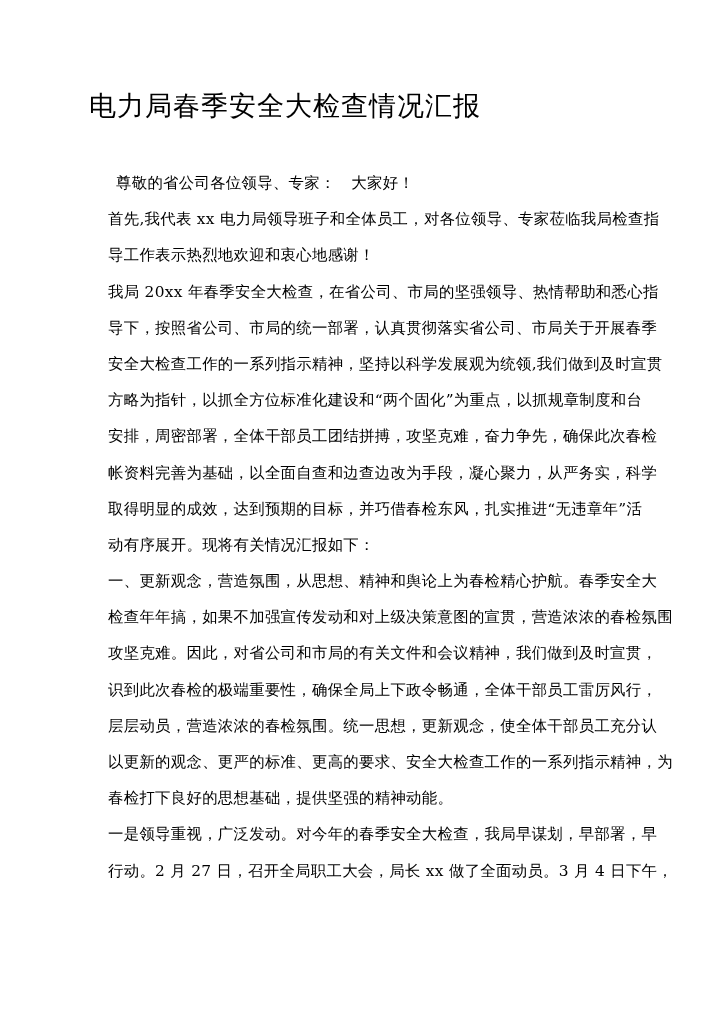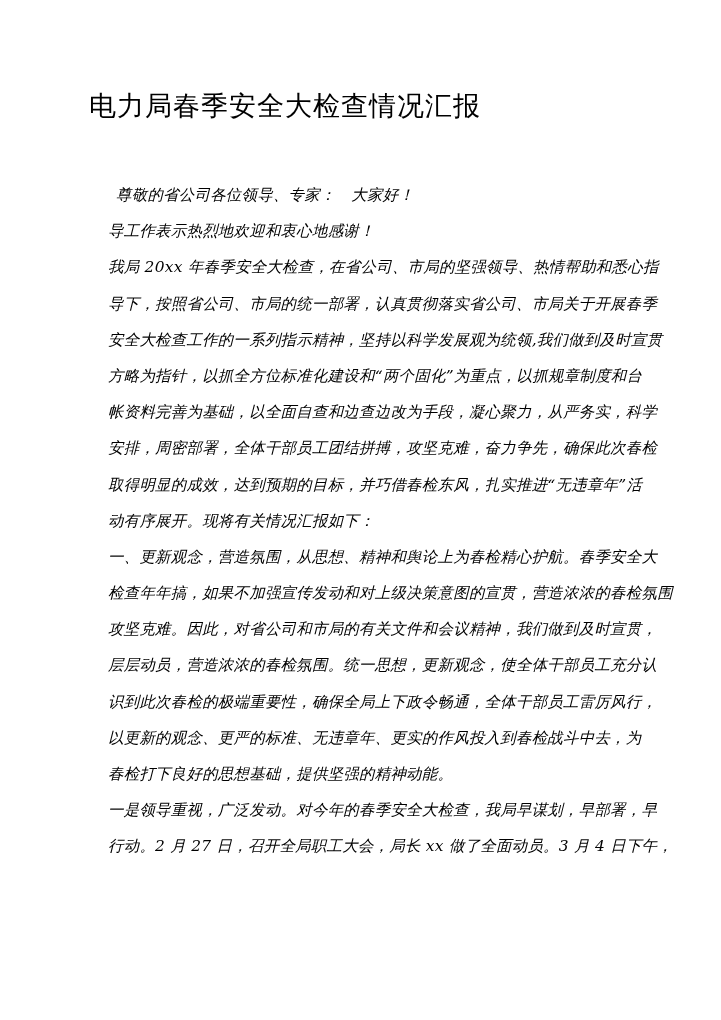--- a/index.html
+++ b/index.html
@@ -31,23 +31,22 @@
       text-align: center;
       font-size: 27px;
       line-height: 40px;
       letter-spacing: 1px;
       font-family: "DejaVu Sans", "Liberation Sans", sans-serif;
       font-weight: normal;
     }
     .body {
       position: absolute;
       left: 108px;
-      top: 177px;
+      top: 165px;
       width: 506px;
-      font-style: italic;
     }
     .line {
       height: 36.2px;
       line-height: 36.2px;
       font-size: 15.4px;
       white-space: nowrap;
       text-align: justify;
       text-align-last: justify;
       letter-spacing: 0.3px;
     }
@@ -62,41 +61,42 @@
 </head>
 <body>
 
 <div class="page">
   <div class="title">电力局春季安全大检查情况汇报</div>
 
   <div class="body">
     <div class="line greet">尊敬的省公司各位领导、专家：　大家好！</div>
 
     <div>
+      <div class="line">首先,我代表 xx 电力局领导班子和全体员工，对各位领导、专家莅临我局检查指</div>
       <div class="line last">导工作表示热烈地欢迎和衷心地感谢！</div>
     </div>
 
     <div>
       <div class="line">我局 20xx 年春季安全大检查，在省公司、市局的坚强领导、热情帮助和悉心指</div>
       <div class="line">导下，按照省公司、市局的统一部署，认真贯彻落实省公司、市局关于开展春季</div>
       <div class="line">安全大检查工作的一系列指示精神，坚持以科学发展观为统领,我们做到及时宣贯</div>
       <div class="line">方略为指针，以抓全方位标准化建设和“两个固化”为重点，以抓规章制度和台</div>
+      <div class="line">安排，周密部署，全体干部员工团结拼搏，攻坚克难，奋力争先，确保此次春检</div>
       <div class="line">帐资料完善为基础，以全面自查和边查边改为手段，凝心聚力，从严务实，科学</div>
-      <div class="line">安排，周密部署，全体干部员工团结拼搏，攻坚克难，奋力争先，确保此次春检</div>
       <div class="line">取得明显的成效，达到预期的目标，并巧借春检东风，扎实推进“无违章年”活</div>
       <div class="line last">动有序展开。现将有关情况汇报如下：</div>
     </div>
 
     <div>
       <div class="line">一、更新观念，营造氛围，从思想、精神和舆论上为春检精心护航。春季安全大</div>
       <div class="line">检查年年搞，如果不加强宣传发动和对上级决策意图的宣贯，营造浓浓的春检氛围</div>
       <div class="line">攻坚克难。因此，对省公司和市局的有关文件和会议精神，我们做到及时宣贯，</div>
+      <div class="line">识到此次春检的极端重要性，确保全局上下政令畅通，全体干部员工雷厉风行，</div>
       <div class="line">层层动员，营造浓浓的春检氛围。统一思想，更新观念，使全体干部员工充分认</div>
-      <div class="line">识到此次春检的极端重要性，确保全局上下政令畅通，全体干部员工雷厉风行，</div>
-      <div class="line">以更新的观念、更严的标准、无违章年、更实的作风投入到春检战斗中去，为</div>
+      <div class="line">以更新的观念、更严的标准、更高的要求、安全大检查工作的一系列指示精神，为</div>
       <div class="line last">春检打下良好的思想基础，提供坚强的精神动能。</div>
     </div>
 
     <div>
       <div class="line">一是领导重视，广泛发动。对今年的春季安全大检查，我局早谋划，早部署，早</div>
       <div class="line">行动。2 月 27 日，召开全局职工大会，局长 xx 做了全面动员。3 月 4 日下午，</div>
     </div>
   </div>
 </div>
 

